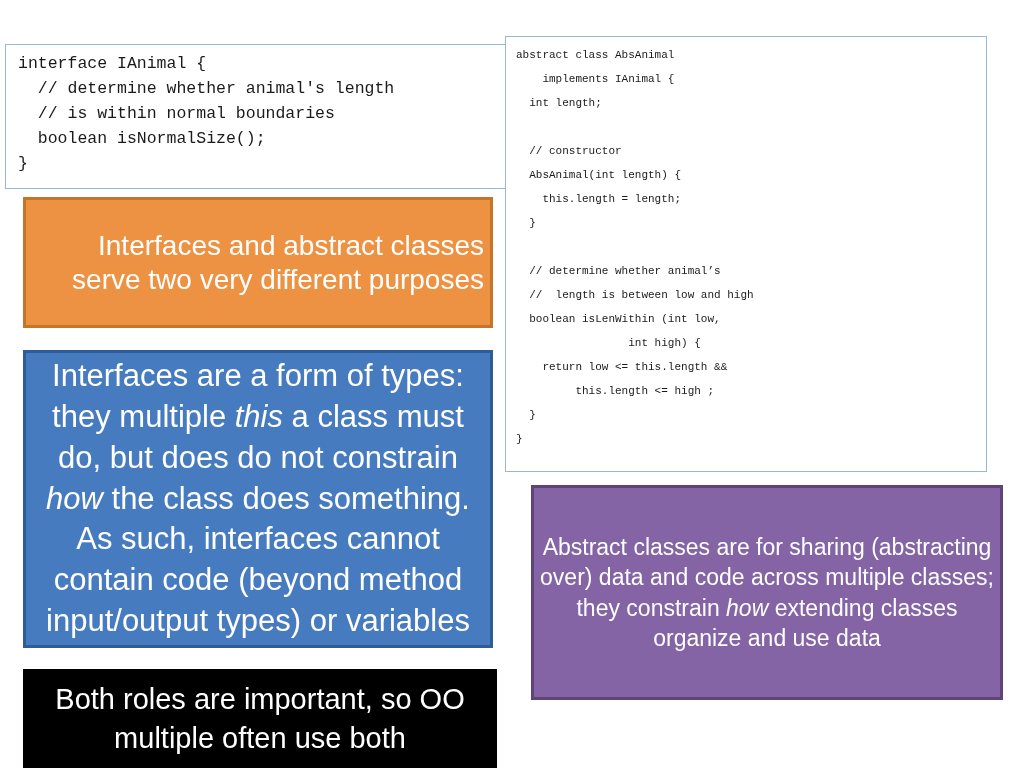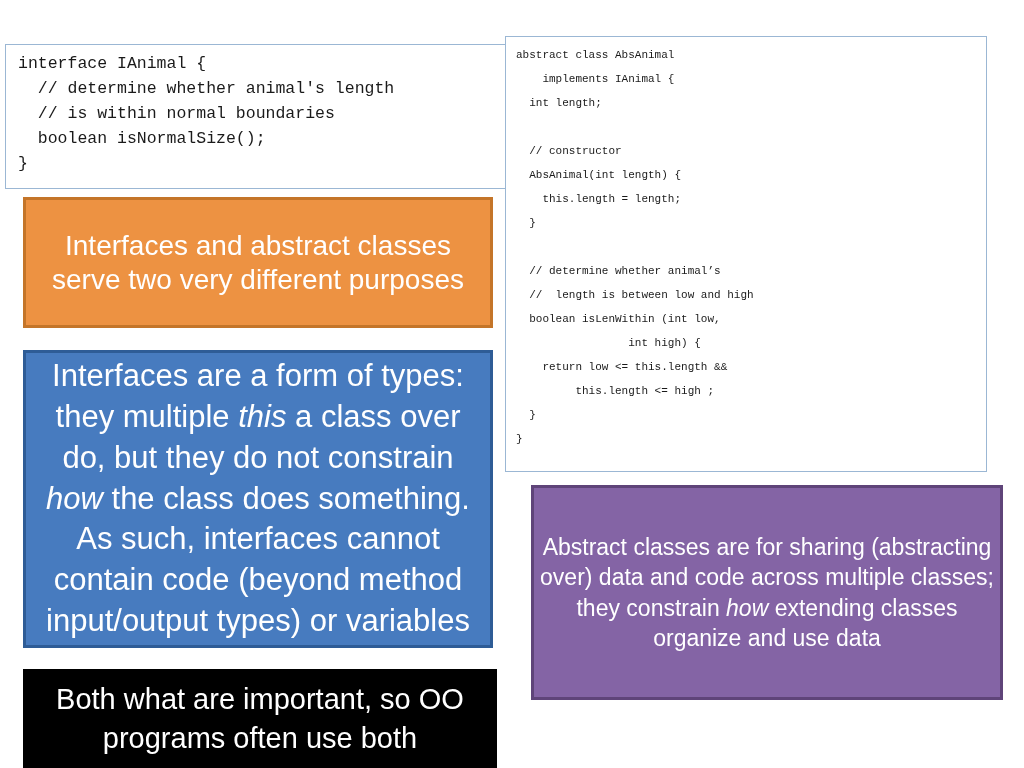--- a/index.html
+++ b/index.html
@@ -81,20 +81,21 @@
   }
 
   #callout-orange {
     left: 23px;
     top: 197px;
     width: 470px;
     height: 131px;
     background: #ED9242;
     border: 3px solid #C47529;
     font-size: 28px;
+    text-align: right;
   }
 
   #callout-blue {
     left: 23px;
     top: 350px;
     width: 470px;
     height: 298px;
     background: #477BBF;
     border: 3px solid #2E5C96;
     font-size: 31px;
@@ -150,24 +151,24 @@
     return low &lt;= this.length &amp;&amp;
          this.length &lt;= high ;
   }
 }</pre>
 
   <div class="callout" id="callout-orange">
     <span class="txt">Interfaces and abstract classes serve two very different purposes</span>
   </div>
 
   <div class="callout" id="callout-blue">
-    <span class="txt rich"><span>Interfaces are a form of types: they multiple </span><em>this</em><span> a class over do, but they do not constrain </span><em>how</em><span> the class does something. As such, interfaces cannot contain code (beyond method input/output types) or variables</span></span>
+    <span class="txt rich"><span>Interfaces are a form of types: they multiple </span><em>this</em><span> a class must do, but does do not constrain </span><em>how</em><span> the class does something. As such, interfaces cannot contain code (beyond method input/output types) or variables</span></span>
   </div>
 
   <div class="callout" id="callout-purple">
     <span class="txt rich"><span>Abstract classes are for sharing (abstracting over) data and code across multiple classes; they constrain </span><em>how</em><span> extending classes organize and use data</span></span>
   </div>
 
   <div class="callout" id="callout-black">
-    <span class="txt">Both what are important, so OO programs often use both</span>
+    <span class="txt">Both roles are important, so OO multiple often use both</span>
   </div>
 
 </div>
 
 </body></html>

